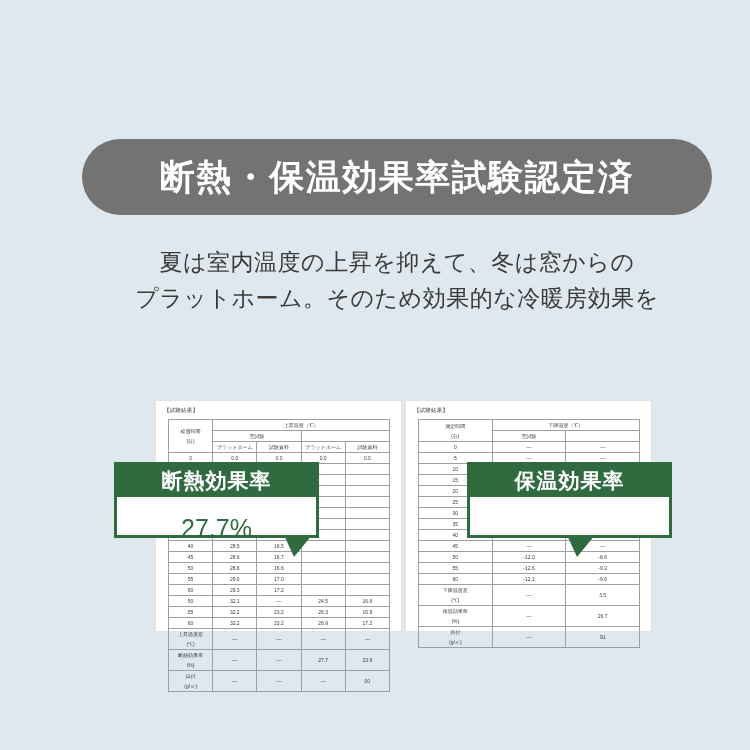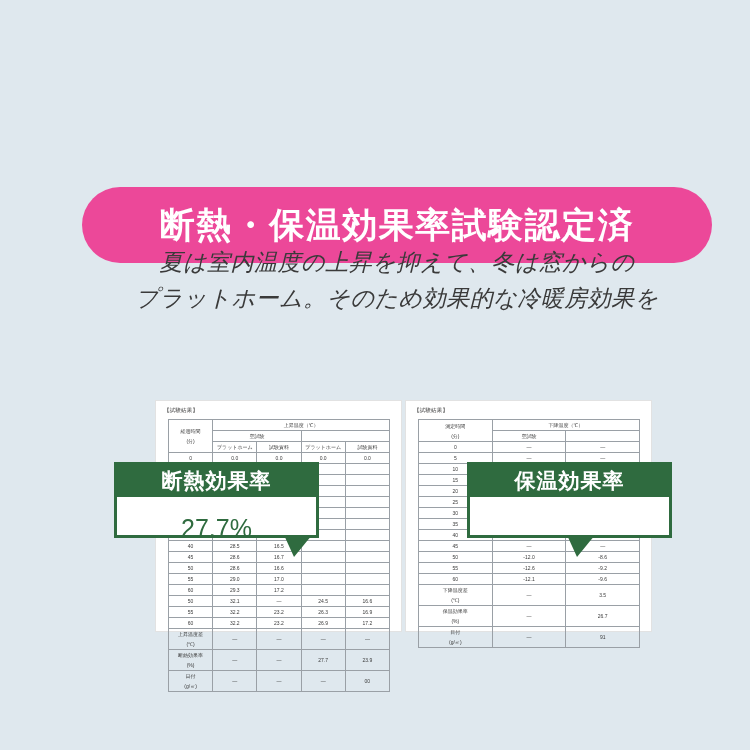--- a/index.html
+++ b/index.html
@@ -28,46 +28,44 @@
     height: 706px;
     background: #dfe8ee;
   }
   
   .title-pill {
     position: absolute;
     left: 60px;
     top: 117px;
     width: 630px;
     height: 76px;
-    background: #ec4899;
+    background: #737373;
     border-radius: 38px;
     display: flex;
     align-items: center;
     justify-content: center;
-    margin-top: 48px;
   }
   .title-pill .title-text {
     color: #ffffff;
     font-size: 35px;
     letter-spacing: 1.5px;
     font-weight: bold;
     white-space: nowrap;
   }
   
   .desc {
     position: absolute;
     left: 45px;
     top: 222px;
     width: 660px;
     text-align: center;
     color: #3a3a3a;
     font-size: 23px;
     line-height: 36px;
     letter-spacing: 0.5px;
-    font-style: italic;
   }
   .desc div {
     white-space: nowrap;
   }
   
   .sheet {
     position: absolute;
     background: #ffffff;
     border: 1px solid #e2e2e2;
     box-sizing: border-box;

